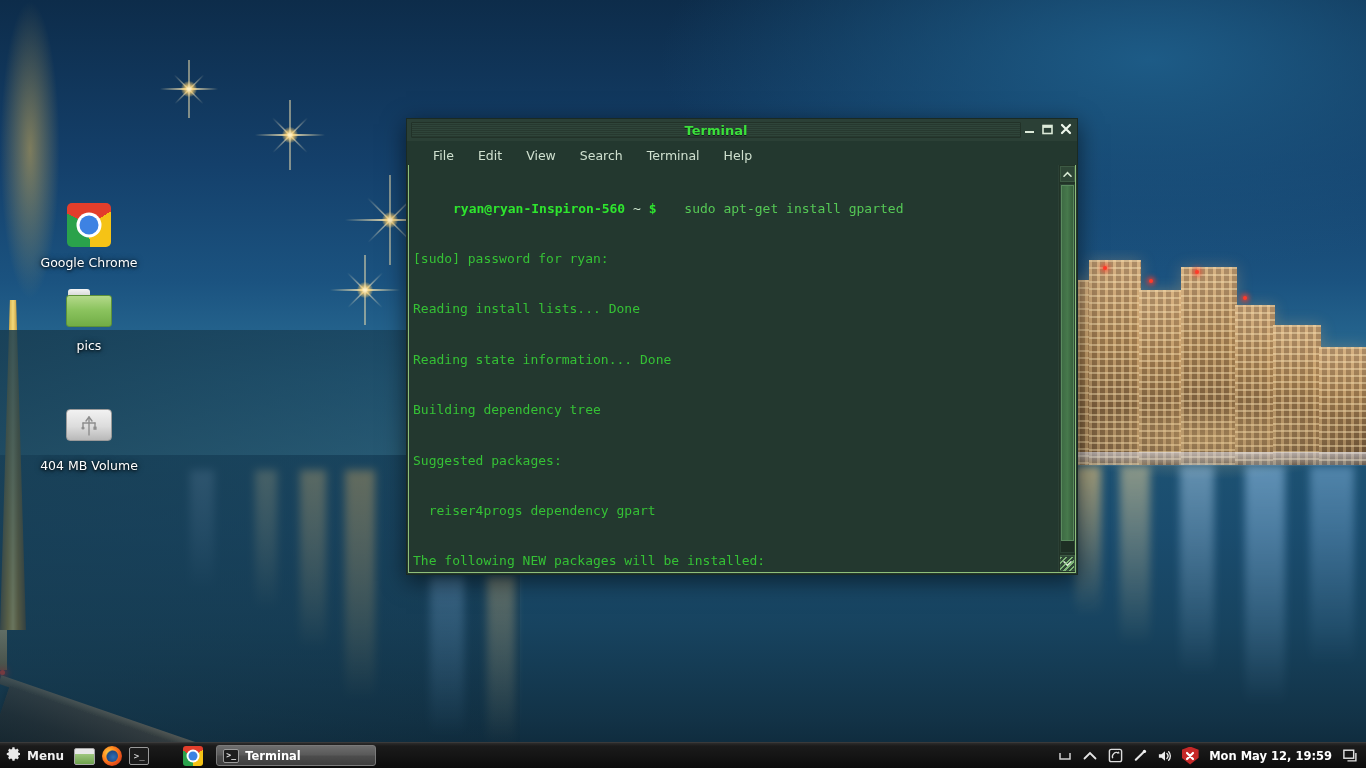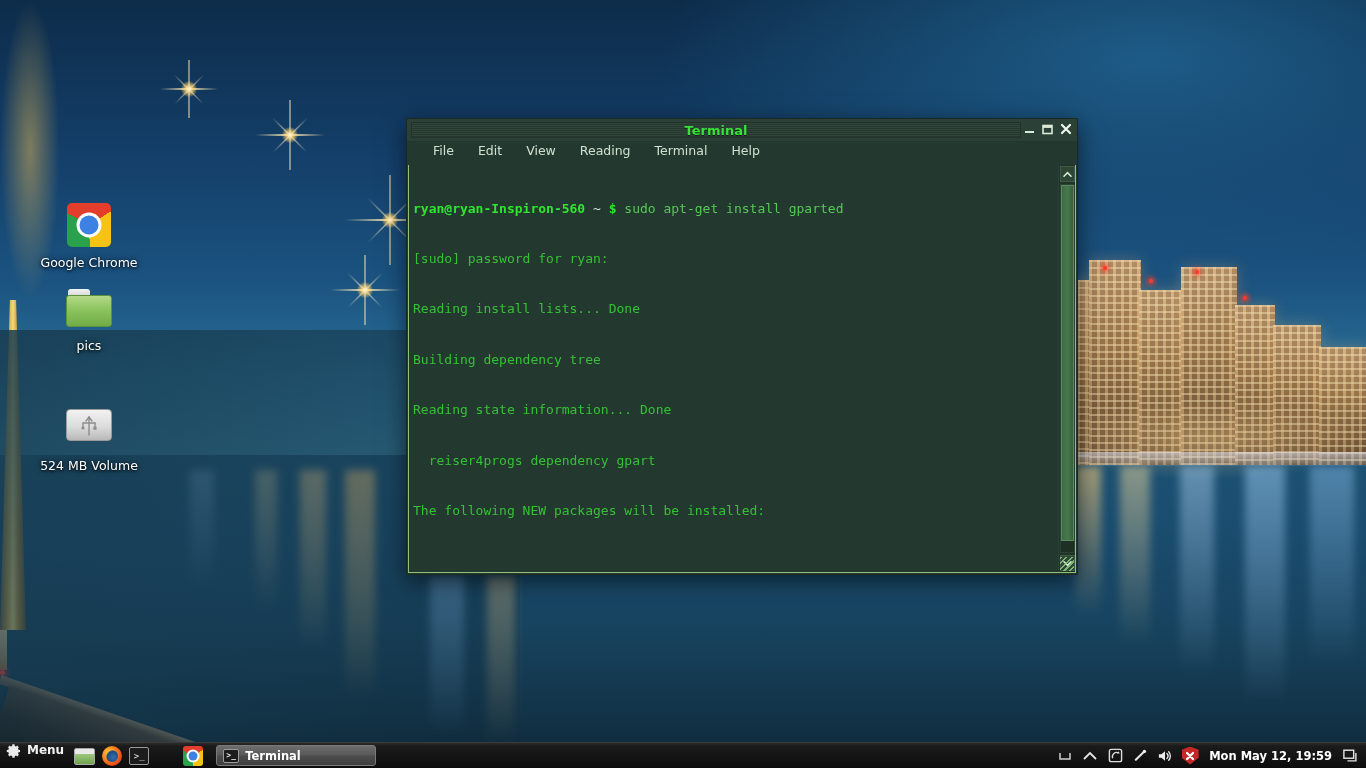--- a/index.html
+++ b/index.html
@@ -214,21 +214,21 @@
     font-family: "DejaVu Sans", sans-serif;
     text-shadow: 0 1px 0 #102018;
     padding-right: 52px;
   }
   .win-btns { position: absolute; right: 4px; top: 2px; display: flex; gap: 3px; align-items: center; }
   .wbtn { width: 15px; height: 16px; display: flex; align-items: center; justify-content: center;
     color: #dcead9; cursor: default; }
   .wbtn svg { display: block; }
 
   .menubar {
-    height: 24px; display: flex; align-items: flex-start;
+    height: 24px; display: flex; align-items: flex-end;
     padding-left: 16px; gap: 4px;
     background: #23382f;
   }
   .menu-item {
     color: #cfe0cf; font-size: 12.5px; padding: 2px 10px;
     font-family: "DejaVu Sans", sans-serif;
     cursor: default;
   }
   .term-body {
     position: absolute; left: 1px; top: 46px; right: 1px; bottom: 1px;
@@ -237,24 +237,24 @@
     border-top: none;
     display: flex;
   }
   .term-screen {
     flex: 1; padding: 2px 0 0 4px; overflow: hidden;
     font-family: "DejaVu Sans Mono", monospace;
     font-size: 13px; line-height: 16.8px;
     color: #35c135;
     white-space: pre;
   }
-  .term-screen .prompt-user { color: #2ee62e; font-weight: bold; }
+  .term-screen .prompt-user { color: #2ee62e; font-weight: bold; margin-left: 40px; }
   .term-screen .prompt-path { color: #cfe8cf; }
   .term-screen .prompt-sym  { color: #2ee62e; font-weight: bold; }
-  .term-screen .cmd { color: #55c855; }
+  .term-screen .cmd { color: #55c855; margin-left: 20px; }
 
   .scrollbar {
     width: 17px; background: #223428; position: relative;
     border-left: 1px solid #2b4036;
     display: flex; flex-direction: column; align-items: center;
   }
   .sb-btn { width: 15px; height: 16px; margin: 1px 0; background: #2e4636; border: 1px solid #3d5a44;
     display:flex; align-items:center; justify-content:center; color:#d6e8d2; font-size:9px; }
   .sb-track { flex:1; width: 15px; background: #1e2f24; border:1px solid #2b4234; margin: 1px 0; position: relative; }
   .sb-thumb { position:absolute; left:0; right:0; top:0; height: 97%; background: linear-gradient(to right,#3e6b44,#47794c,#375f3c); border:1px solid #5a8a5e; }
@@ -265,21 +265,21 @@
   }
 
   
   #taskbar {
     position: absolute; left: 0; bottom: 0; width: 1366px; height: 26px;
     background: linear-gradient(to bottom, #2c2c2c 0%, #1b1b1b 12%, #131313 60%, #0c0c0c 100%);
     border-top: 1px solid #3a3a3a;
     display: flex; align-items: center;
     font-family: "DejaVu Sans", sans-serif;
   }
-  .menu-btn { display: flex; align-items: flex-start; gap: 5px; padding: 0 8px 0 6px; height: 26px; cursor: default; }
+  .menu-btn { display: flex; align-items: center; gap: 5px; padding: 0 8px 0 6px; height: 26px; cursor: default; }
   .menu-btn .lbl { color: #f0f0f0; font-size: 12px; font-weight: bold; }
   .launchers { display: flex; align-items: center; gap: 5px; padding-left: 2px; }
   .lbtn { width: 22px; height: 22px; position: relative; cursor: default; }
   .task-area { padding-left: 12px; display: flex; align-items: center; }
   .task-btn {
     display: flex; align-items: center; gap: 6px;
     width: 160px; height: 21px; padding: 0 6px;
     background: linear-gradient(to bottom, #6d6d6d 0%, #5a5a5a 45%, #4c4c4c 55%, #3f3f3f 100%);
     border: 1px solid #7a7a7a; border-radius: 3px;
     color: #fff; font-size: 11.5px; font-weight: bold;
@@ -436,21 +436,21 @@
             <path d="M12 3 L9 7 M12 3 L15 7"></path>
             <line x1="6" y1="9" x2="18" y2="9"></line>
             <line x1="6" y1="9" x2="6" y2="13"></line>
             <line x1="18" y1="9" x2="18" y2="13"></line>
           </g>
           <circle cx="6" cy="14" r="1.6" fill="#8d8d8d"></circle>
           <rect x="16.4" y="12.6" width="3.2" height="3.2" fill="#8d8d8d"></rect>
         </svg>
       </span>
     </span>
-    <span class="lbl">524 MB Volume</span>
+    <span class="lbl">404 MB Volume</span>
   </div>
 
   <div id="terminal-window">
 
     <div class="titlebar">
       <div class="title-inset"></div>
       <div class="win-title">Terminal</div>
       <div class="win-btns">
         <span class="wbtn">
           <svg width="11" height="11" viewBox="0 0 11 11">
@@ -468,32 +468,33 @@
               <path d="M2 2 L10 10 M10 2 L2 10" stroke="#eef7ec" stroke-width="2.2" stroke-linecap="round"></path>
             </svg>
         </span>
       </div>
     </div>
 
     <div class="menubar">
       <span class="menu-item">File</span>
       <span class="menu-item">Edit</span>
       <span class="menu-item">View</span>
-      <span class="menu-item">Reading</span>
+      <span class="menu-item">Search</span>
       <span class="menu-item">Terminal</span>
       <span class="menu-item">Help</span>
     </div>
 
     <div class="term-body">
       <div class="term-screen">
         <div><span class="prompt-user">ryan@ryan-Inspiron-560</span><span> </span><span class="prompt-path">~</span><span> </span><span class="prompt-sym">$</span><span> </span><span class="cmd">sudo apt-get install gparted</span></div>
         <div>[sudo] password for ryan:</div>
         <div>Reading install lists... Done</div>
+        <div>Reading state information... Done</div>
         <div>Building dependency tree</div>
-        <div>Reading state information... Done</div>
+        <div>Suggested packages:</div>
         <div>  reiser4progs dependency gpart</div>
         <div>The following NEW packages will be installed:</div>
         
         
         
         
         
         
         
         

